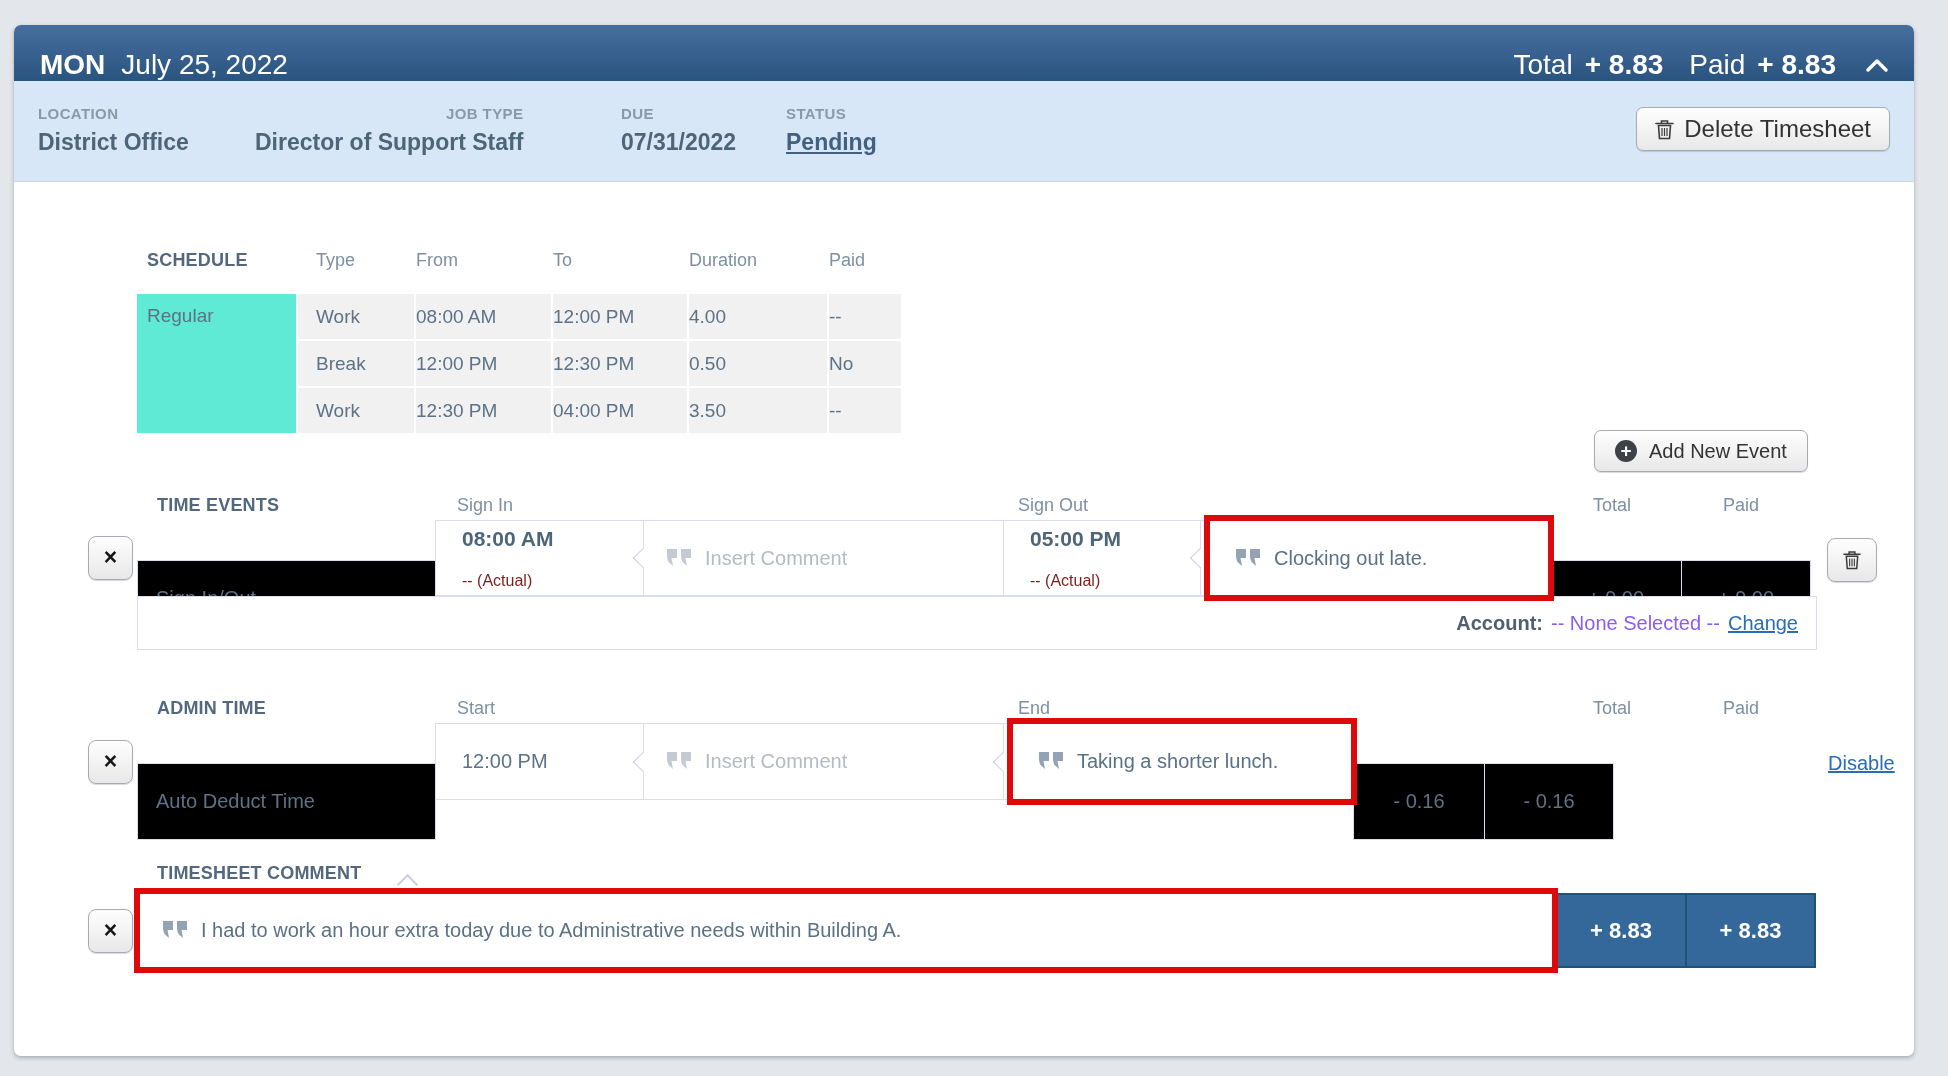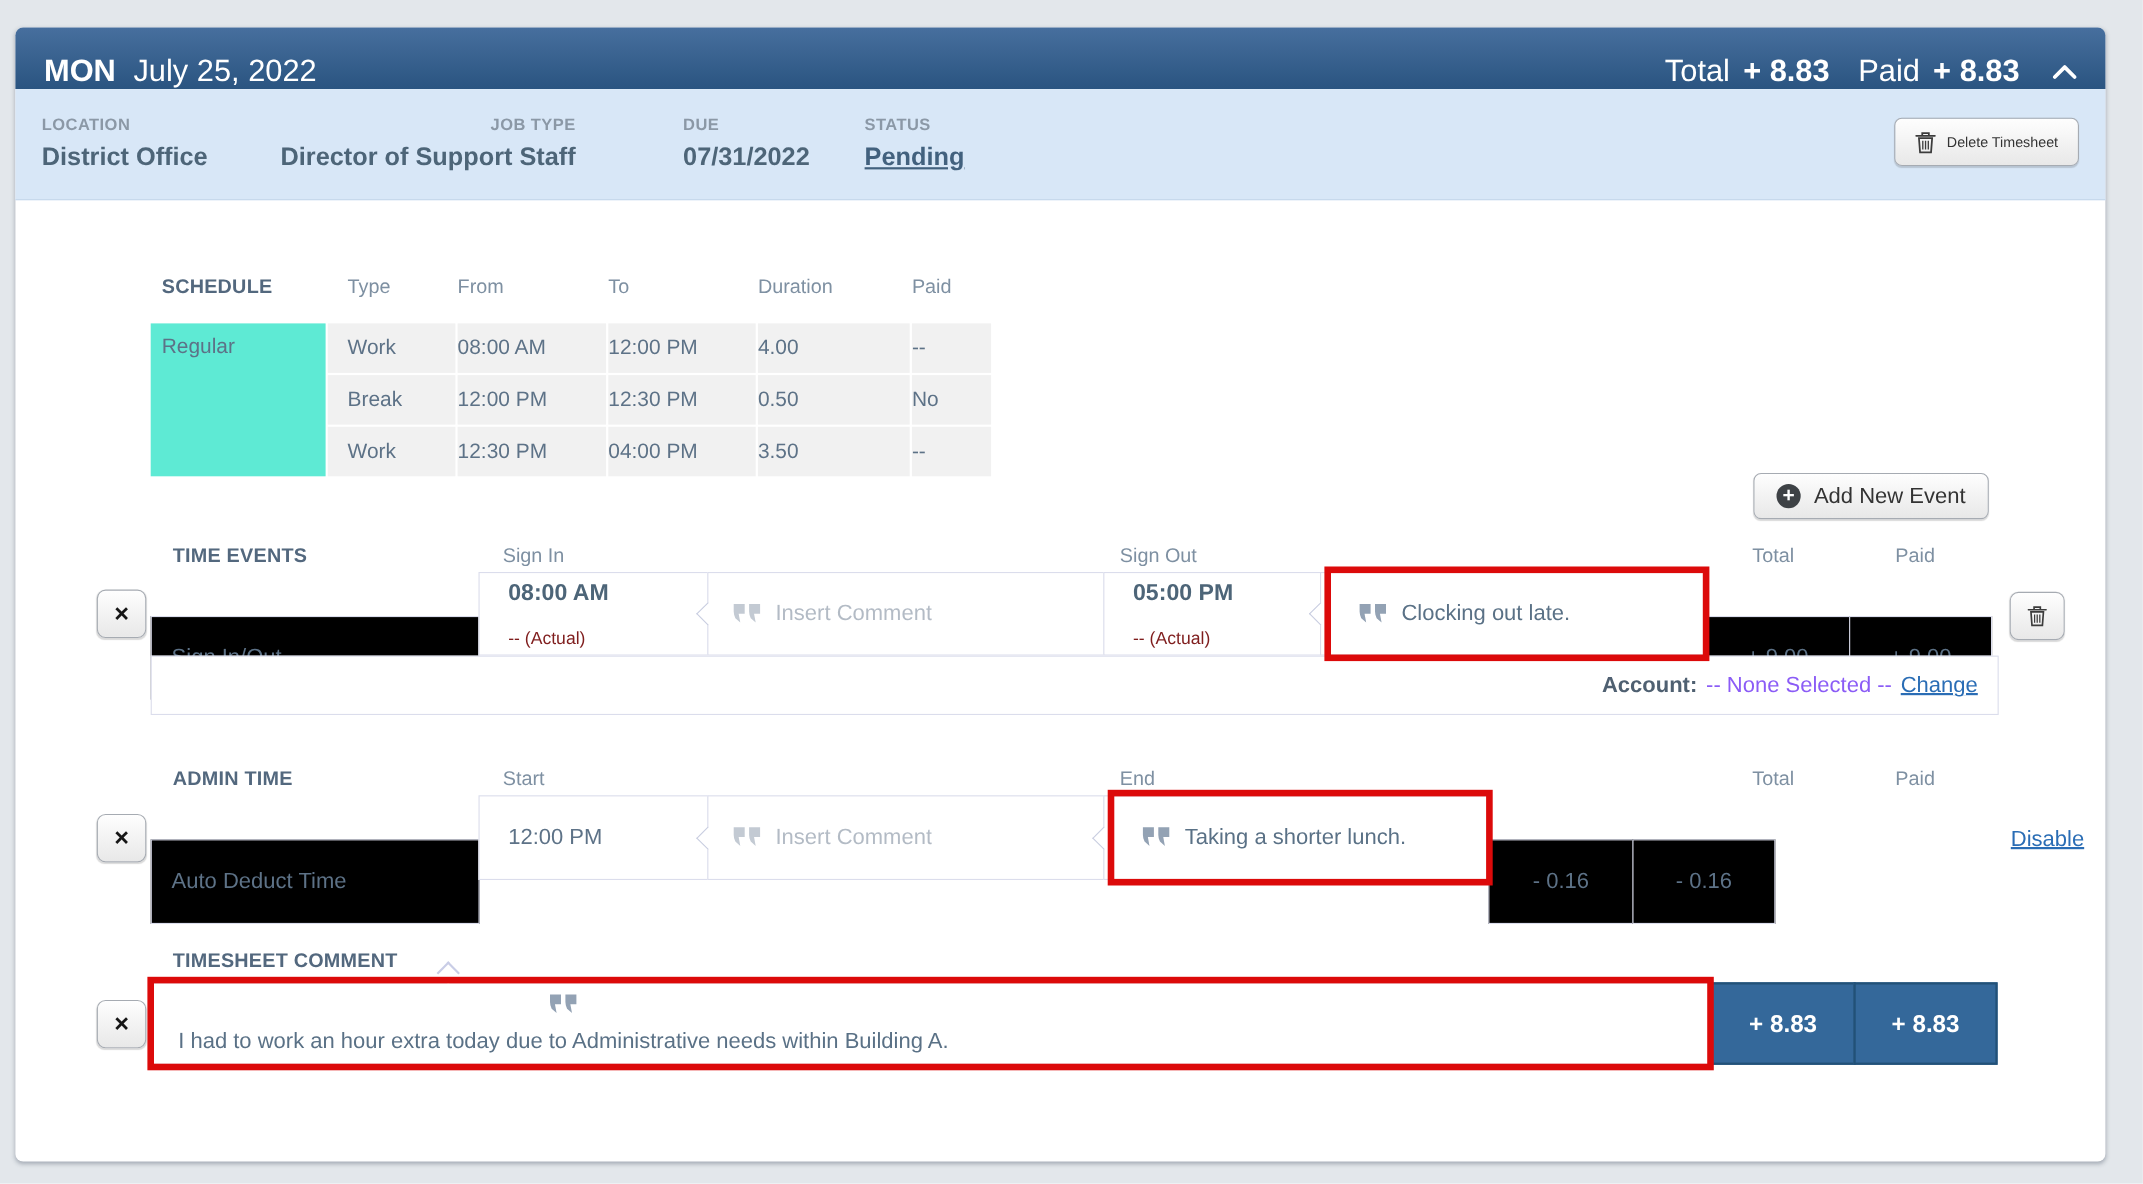--- a/index.html
+++ b/index.html
@@ -45,21 +45,21 @@
   .btn {
     border:1px solid #a6abb2; border-radius:7px;
     background:linear-gradient(#fefefe,#e8e8e8);
     box-shadow:0 1px 1px rgba(0,0,0,.15);
     color:#333; cursor:pointer;
     display:flex; align-items:center; justify-content:center;
     font-family:"Liberation Sans", sans-serif;
   }
   .delete-btn {
     position:absolute; right:24px; top:26px; height:44px; padding:0 18px;
-    font-size:13px; gap:10px;
+    font-size:24px; gap:10px;
   }
 
   
   .sched {
     position:absolute; left:123px; top:222px;
     display:grid;
     grid-template-columns:159px 116px 135px 134px 138px 72px;
     grid-auto-rows:45px; gap:2px;
     font-size:19px;
   }
@@ -375,21 +375,21 @@
   <span class="link disable-link">Disable</span>
 
   <div class="labels" style="top:838px;">
     <span class="lab-sec sec-label">TIMESHEET COMMENT</span>
   </div>
   <div class="ts-caret"></div>
 
   <button class="btn x-btn" style="top:884px;">×</button>
 
   <div class="ts-comment-box red-full">
-    <div class="comment-inner" style="padding-left:24px;flex-direction:column;">
+    <div class="comment-inner" style="padding-left:24px;">
       <span class="quote-icon">
         <svg width="27" height="21" viewBox="0 0 27 21">
             <g fill="#93a2b4">
               <path d="M1 1h10v9h-5.5L7 18l-4.5-4C1.5 12 1 10 1 8z"></path>
               <path d="M15 1h10v9h-5.5L21 18l-4.5-4c-1-2-1.5-4-1.5-6z"></path>
             </g>
           </svg>
       </span>
       <span class="filled">I had to work an hour extra today due to Administrative needs within Building A.</span>
     </div>

